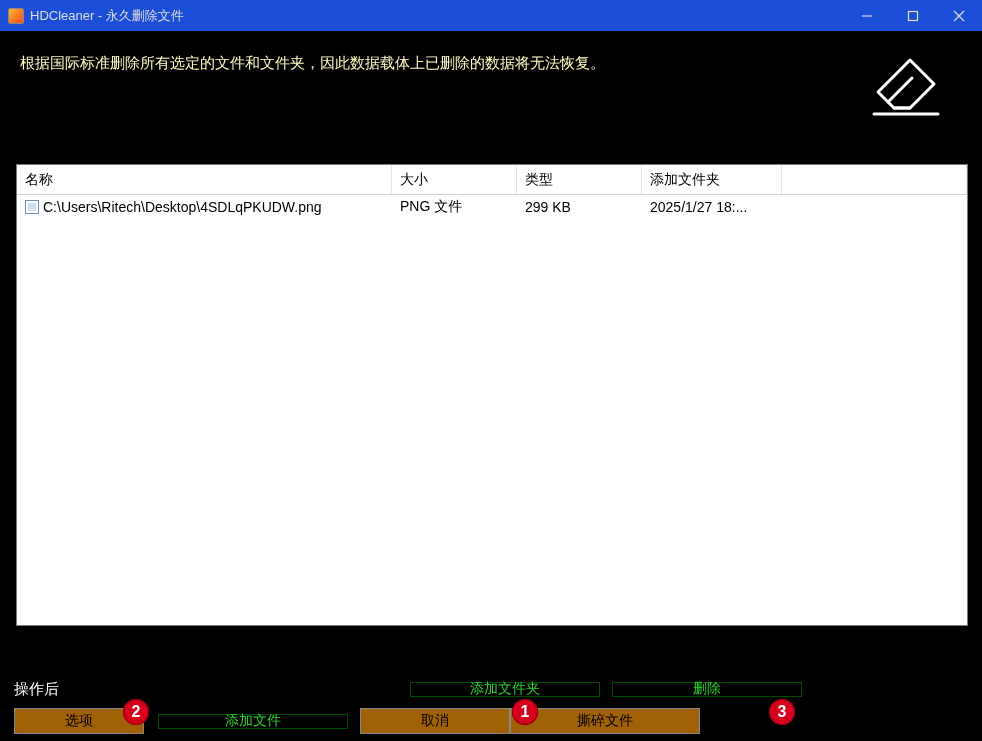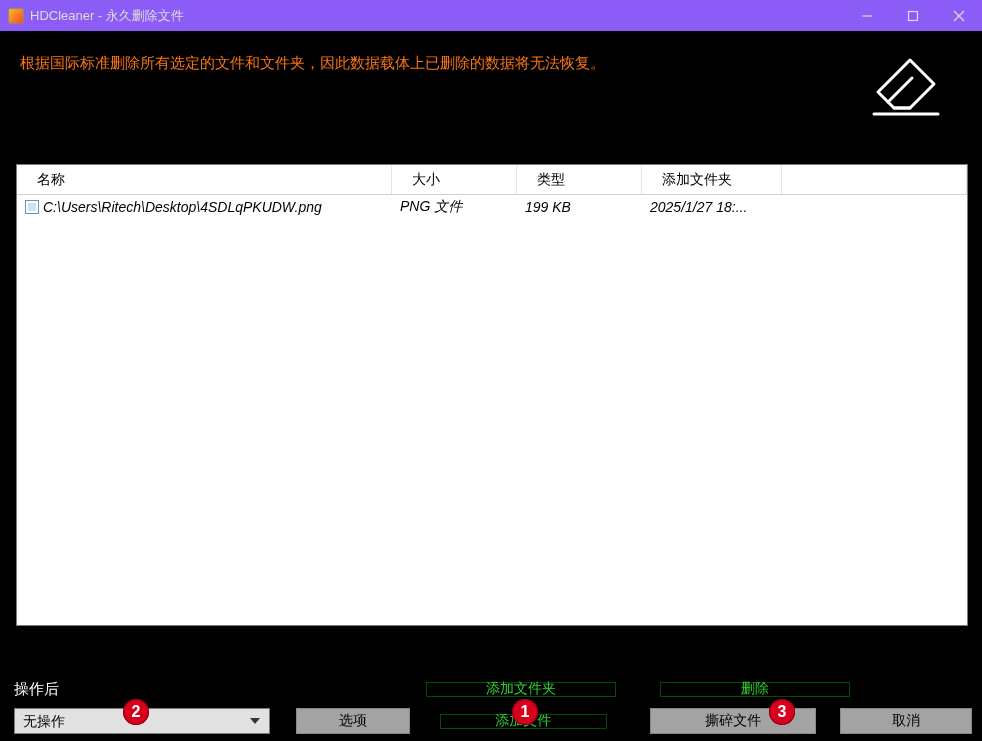--- a/index.html
+++ b/index.html
@@ -5,21 +5,21 @@
     * { margin: 0; padding: 0; box-sizing: border-box; }
     body {
       width: 982px; height: 741px;
       background: #000; color: #fff;
       font-family: "Microsoft YaHei", "Segoe UI", Arial, sans-serif;
       font-size: 14px;
       overflow: hidden; position: relative;
     }
     
     .titlebar {
-      height: 32px; background: #8b5cf6;
+      height: 32px; background: #1d4ed8;
       display: flex; align-items: center;
       border-bottom: 1px solid #000;
       justify-content: center;
     }
     .titlebar .app-icon {
       width: 16px; height: 16px; margin: 0 6px 0 8px;
       background: linear-gradient(135deg,#f7b733,#fc4a1a);
       border: 1px solid #888; border-radius: 2px;
       display: inline-block;
     }
@@ -31,53 +31,52 @@
       color: #ddd; cursor: pointer;
     }
     .titlebar .ctl svg { stroke: #ddd; stroke-width: 1.2; fill: none; }
     
     .header {
       padding: 22px 30px 0 20px;
       display: flex; align-items: flex-start;
     }
     .header .htxt { flex: 1; }
     .header h1 { font-size: 30px; font-weight: 400; letter-spacing: 1px; margin-bottom: 12px; }
-    .header p { font-size: 15px; color: #f97316; }
+    .header p { font-size: 15px; color: #fef9c3; }
     .header .eraser {
       width: 80px; height: 70px; margin-left: 20px; margin-right: 6px;
       position: relative; flex: 0 0 auto;
     }
     .header .eraser svg { width: 100%; height: 100%; }
     
     .tablewrap {
       margin: 40px 14px 0 16px;
       background: #fff; color: #000;
       height: 462px;
       display: flex; flex-direction: column;
       border: 1px solid #7a7a7a;
     }
     .thead {
       display: flex; height: 30px;
       border-bottom: 1px solid #d0d0d0;
       font-size: 14px; align-items: center;
     }
     .thead .col {
-      padding: 0 20px; height: 100%;
+      padding: 0 8px; height: 100%;
       display: flex; align-items: center;
       border-right: 1px solid #e5e5e5;
     }
     .col-name { width: 375px; }
     .col-type { width: 125px; }
     .col-size { width: 125px; }
     .col-date { width: 140px; }
     .col-rest { flex: 1; border-right: none; }
     .trow {
       display: flex; height: 24px; font-size: 14px;
       align-items: center;
-      font-style: italic;
     }
     .trow .col { padding: 0 8px; display: flex; align-items: center; border-right: 1px solid transparent; }
     .file-icon {
       width: 14px; height: 14px; margin-right: 4px;
       border: 1px solid #6c8ebf; position: relative;
       display: inline-block; background: #fff;
     }
     .file-icon::after {
       content: ""; position: absolute;
       left: 2px; top: 2px; right: 2px; bottom: 2px;
@@ -85,21 +84,21 @@
     }
     .tbody { flex: 1; overflow: auto; }
     
     .bottom {
       position: absolute; left: 0; right: 0; bottom: 0;
       height: 72px; background: #000;
       padding: 6px 10px 10px 14px;
     }
     .toprow, .botrow {
       display: flex; align-items: center;
-      height: 28px; gap: 16px;
+      height: 28px; gap: 0px;
     }
     .toprow { margin-bottom: 4px; }
     .postop-label { color: #fff; width: 396px; font-size: 15px; }
     .link-btn {
       width: 190px; height: 15px;
       border: 1px solid #004d00; color: #30d030;
       display: flex; align-items: center; justify-content: center;
       font-size: 14px; cursor: pointer; margin-right: 6px;
       background: #000;
     }
@@ -115,21 +114,21 @@
     }
     .select-wrap::after {
       content: ""; position: absolute; right: 10px; top: 10px;
       width: 0; height: 0;
       border-left: 5px solid transparent;
       border-right: 5px solid transparent;
       border-top: 6px solid #333;
       pointer-events: none;
     }
     .btn {
-      height: 26px; background: #a3a3a3; color: #000;
+      height: 26px; background: #a16207; color: #000;
       border: 1px solid #888; font-family: inherit; font-size: 14px;
       cursor: pointer;
     }
     .btn.options { width: 130px; margin-right: 14px; }
     .btn.shred   { width: 190px; margin-right: 8px; }
     .btn.cancel  { width: 150px; }
     .spacer6 { width: 6px; }
     
     .badge {
       position: absolute; width: 26px; height: 26px;
@@ -191,46 +190,41 @@
   <div class="tbody">
     <div class="trow">
       <div class="col col-name">
         <span class="file-icon"></span>
         <span>C:\Users\Ritech\Desktop\4SDLqPKUDW.png</span>
       </div>
       <div class="col col-type">
           <span>PNG 文件</span>
         </div>
       <div class="col col-size">
-          <span>199 KB</span>
+          <span>299 KB</span>
         </div>
       <div class="col col-date">
           <span>2025/1/27 18:...</span>
         </div>
       <div class="col col-rest"></div>
     </div>
   </div>
 </div>
 
 <div class="bottom">
   <div class="toprow">
     <div class="postop-label">操作后</div>
     <div class="link-btn">添加文件夹</div>
     <div class="spacer6"></div>
     <div class="link-btn">删除</div>
   </div>
   <div class="botrow">
-    <div class="select-wrap">
-      <select class="dropdown">
-        <option>无操作</option>
-      </select>
-    </div>
     <button class="btn options">选项</button>
     <div class="link-btn">添加文件</div>
     <div class="spacer6"></div>
+    <button class="btn cancel">取消</button>
     <button class="btn shred">撕碎文件</button>
-    <button class="btn cancel">取消</button>
   </div>
 </div>
 
 <div class="badge" style="left:123px; top:699px;">2</div>
 <div class="badge" style="left:512px; top:699px;">1</div>
 <div class="badge" style="left:769px; top:699px;">3</div>
 
 </body></html>

